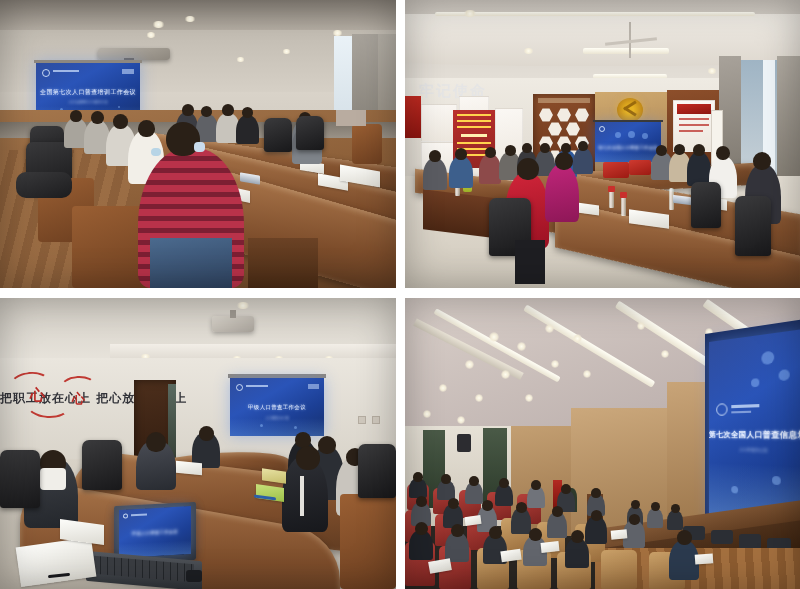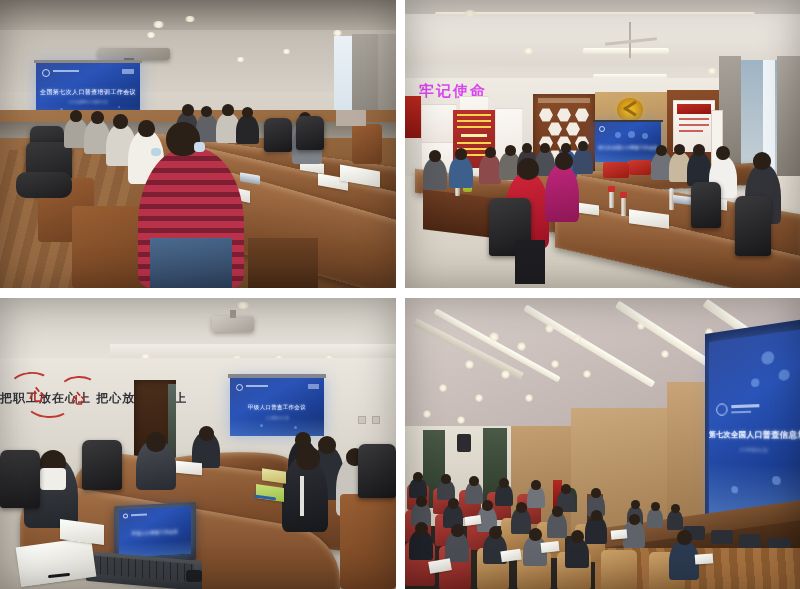--- a/index.html
+++ b/index.html
@@ -53,21 +53,21 @@
     color:#b9cdf2; white-space:nowrap; }
   .screen .scr-logo { position:absolute; border-radius:50%;
     border:1px solid rgba(225,238,255,.85); }
   .screen .scr-wave { position:absolute; left:0; bottom:0; width:100%;
     background:linear-gradient(0deg,rgba(120,180,255,.30),rgba(120,180,255,0)); }
   .scr-dots { position:absolute; border-radius:50%;
     background:rgba(150,195,255,.45); }
 
   
   .redpanel { position:absolute; background:linear-gradient(170deg,#b51f1c,#8a1412); }
-  .redtext { position:absolute; color:#d946ef; font-weight:bold; white-space:nowrap;
+  .redtext { position:absolute; color:#e5e5e5; font-weight:bold; white-space:nowrap;
     font-family:Liberation Serif, serif; }
   .whitepanel { position:absolute; background:linear-gradient(170deg,#fbf8f4,#ece6dd);
     border:1px solid rgba(0,0,0,.06); }
   .emblem { position:absolute; border-radius:50%;
     background:radial-gradient(circle,#e8b421 20%,#c8901a 62%,#a9720f);
     box-shadow:0 0 6px rgba(230,180,60,.55); }
   .hexcell { position:absolute; background:#f2ece2;
     clip-path:polygon(25% 3%,75% 3%,100% 50%,75% 97%,25% 97%,0 50%);
     box-shadow:0 1px 2px rgba(0,0,0,.25); }
   .soft { filter:blur(.6px); }

